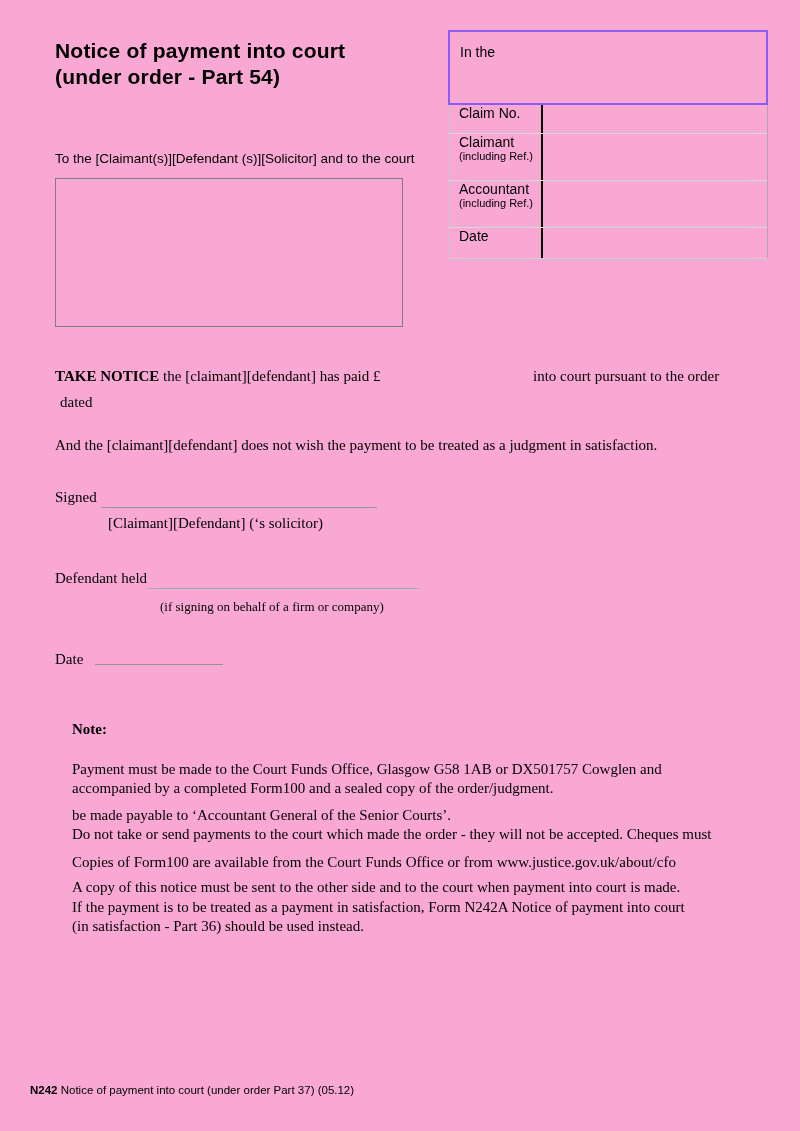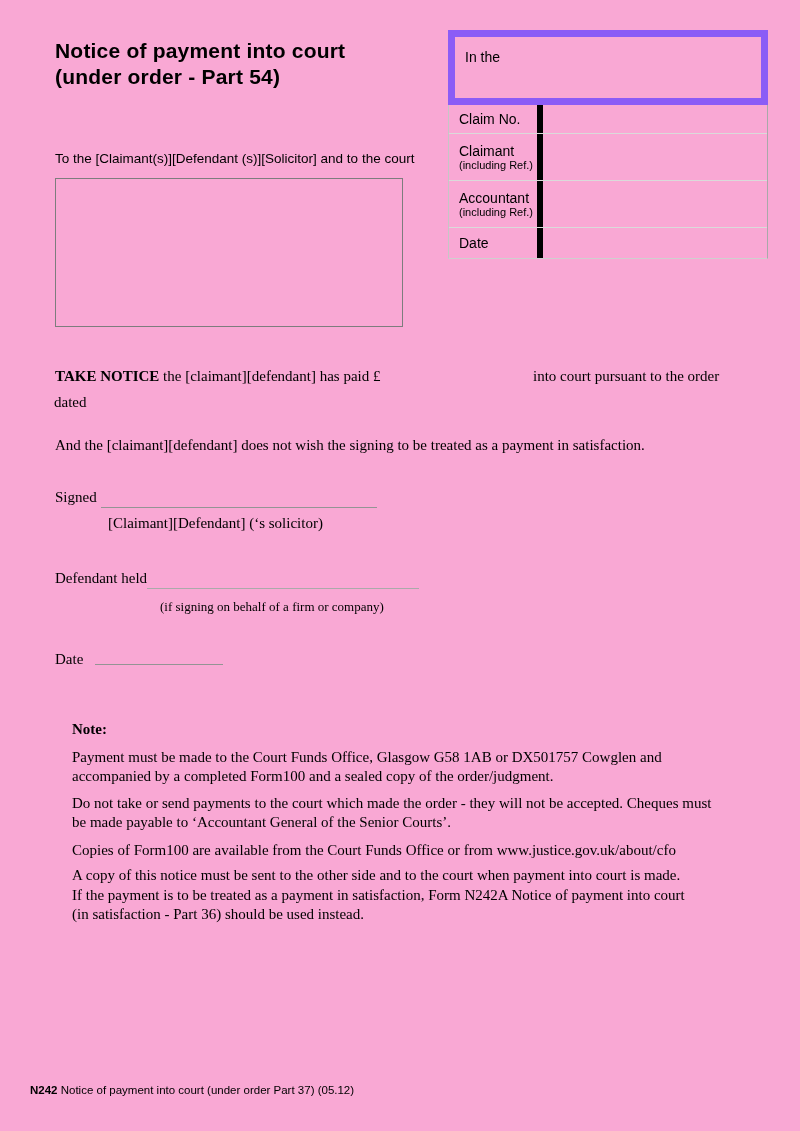--- a/index.html
+++ b/index.html
@@ -19,77 +19,77 @@
     left: 55px; top: 38px;
     font-size: 21px; font-weight: bold; line-height: 26px;
     letter-spacing: 0.2px;
   }
 
   
   .case-table { left: 448px; top: 30px; width: 320px; }
   .in-the-box {
     box-sizing: border-box;
     height: 75px;
-    border: 7px solid #8b5cf6;
+    border: 2px solid #8b5cf6;
     padding: 12px 10px 0 10px;
     font-size: 14px;
   }
   .case-rows {
     box-sizing: border-box;
     border-left: 1px solid #c6c6c6;
     border-right: 1px solid #a9a9a9;
     border-bottom: 1px solid #cfcfcf;
   }
   .case-row { display: flex; border-bottom: 1px solid #dadada; box-sizing: border-box; }
   .case-row:nth-child(1) { height: 29px; }
   .case-row:nth-child(2) { height: 47px; }
   .case-row:nth-child(3) { height: 47px; }
   .case-row:nth-child(4) { height: 30px; border-bottom: none; }
   .case-label-cell {
     box-sizing: border-box;
     width: 94px;
-    border-right: 6px solid #000000;
+    border-right: 2px solid #000000;
     padding-left: 10px;
-    display: flex; flex-direction: column; justify-content: center;
+    display: flex; flex-direction: column; 
   }
   .case-label { font-size: 14px; line-height: 16px; }
   .case-sublabel { font-size: 11px; line-height: 13px; }
   .case-value-cell { flex: 1; }
 
   
   .addressee-label { left: 55px; top: 151px; font-size: 13.5px; }
   .addressee-box {
     left: 55px; top: 178px;
     width: 348px; height: 149px;
     border: 1px solid #7d7d7d;
     box-sizing: border-box;
   }
 
   
   .serif { font-family: "Liberation Serif", serif; font-size: 15px; line-height: 19px; }
   .take-notice-line { left: 55px; top: 367px; width: 712px; }
   .after-amount { position: absolute; left: 478px; top: 0; white-space: nowrap; }
   .amount-field { display: inline-block; width: 68px; height: 14px; vertical-align: baseline; }
-  .dated-row { left: 54px; top: 393px; text-align: right; }
+  .dated-row { left: 60px; top: 393px; text-align: right; }
   .dated-field { display: inline-block; width: 150px; height: 14px; vertical-align: baseline; }
   .satisfaction-line { left: 55px; top: 436px; width: 712px; }
 
   
   .signed-label { left: 55px; top: 488px; }
   .signed-line { left: 101px; top: 489px; width: 276px; height: 18px; border-bottom: 1px solid #949494; }
   .signed-caption { left: 108px; top: 514px; }
   .position-label { left: 55px; top: 569px; }
   .position-line { left: 147px; top: 570px; width: 272px; height: 18px; border-bottom: 1px solid #aaaaaa; }
   .position-caption { left: 160px; top: 597px; font-size: 13px; }
   .date-label { left: 55px; top: 650px; }
   .date-line { left: 95px; top: 646px; width: 128px; height: 18px; border-bottom: 1px solid #949494; }
 
   
   .note { left: 72px; top: 720px; width: 698px; font-family: "Liberation Serif", serif; font-size: 15px; line-height: 19.5px; }
-  .note-heading { font-weight: bold; margin-bottom: 8px; }
+  .note-heading { font-weight: bold; margin-bottom: 20px; }
   .note-p1 { margin-bottom: 7px; }
   .note-p2 { margin-bottom: 8px; }
   .note-p3 { margin-bottom: 6px; }
 
   
   .footer { left: 30px; top: 1084px; font-size: 11.5px; }
   .footer b { font-weight: bold; text-align: right; }
 </style>
 </head>
 <body>
@@ -141,42 +141,42 @@
   <div class="abs addressee-label">To the [Claimant(s)][Defendant (s)][Solicitor] and to the court</div>
   <div class="abs addressee-box"></div>
 
   <div class="abs serif take-notice-line">
     <b>TAKE NOTICE</b><span> the [claimant][defendant] has paid £</span><span class="amount-field"></span><span class="after-amount">into court pursuant to the order</span>
   </div>
   <div class="abs serif dated-row">
     <span>dated</span>
     <span class="dated-field"></span>
   </div>
-  <div class="abs serif satisfaction-line">And the [claimant][defendant] does not wish the signing to be treated as a payment in satisfaction.</div>
+  <div class="abs serif satisfaction-line">And the [claimant][defendant] does not wish the payment to be treated as a judgment in satisfaction.</div>
 
   <div class="abs serif signed-label">Signed</div>
   <div class="abs signed-line"></div>
   <div class="abs serif signed-caption">[Claimant][Defendant] (‘s solicitor)</div>
 
   <div class="abs serif position-label">Defendant held</div>
   <div class="abs position-line"></div>
   <div class="abs serif position-caption">(if signing on behalf of a firm or company)</div>
 
   <div class="abs serif date-label">Date</div>
   <div class="abs date-line"></div>
 
   <div class="abs note">
     <div class="note-heading">Note:</div>
     <div class="note-p1">
       <div>Payment must be made to the Court Funds Office, Glasgow G58 1AB or DX501757 Cowglen and</div>
       <div>accompanied by a completed Form100 and a sealed copy of the order/judgment.</div>
     </div>
     <div class="note-p2">
+      <div>be made payable to ‘Accountant General of the Senior Courts’.</div>
       <div>Do not take or send payments to the court which made the order - they will not be accepted. Cheques must</div>
-      <div>be made payable to ‘Accountant General of the Senior Courts’.</div>
     </div>
     <div class="note-p3">
       <div>Copies of Form100 are available from the Court Funds Office or from www.justice.gov.uk/about/cfo</div>
     </div>
     <div class="note-p4">
       <div>A copy of this notice must be sent to the other side and to the court when payment into court is made.</div>
       <div>If the payment is to be treated as a payment in satisfaction, Form N242A Notice of payment into court</div>
       <div>(in satisfaction - Part 36) should be used instead.</div>
     </div>
   </div>

